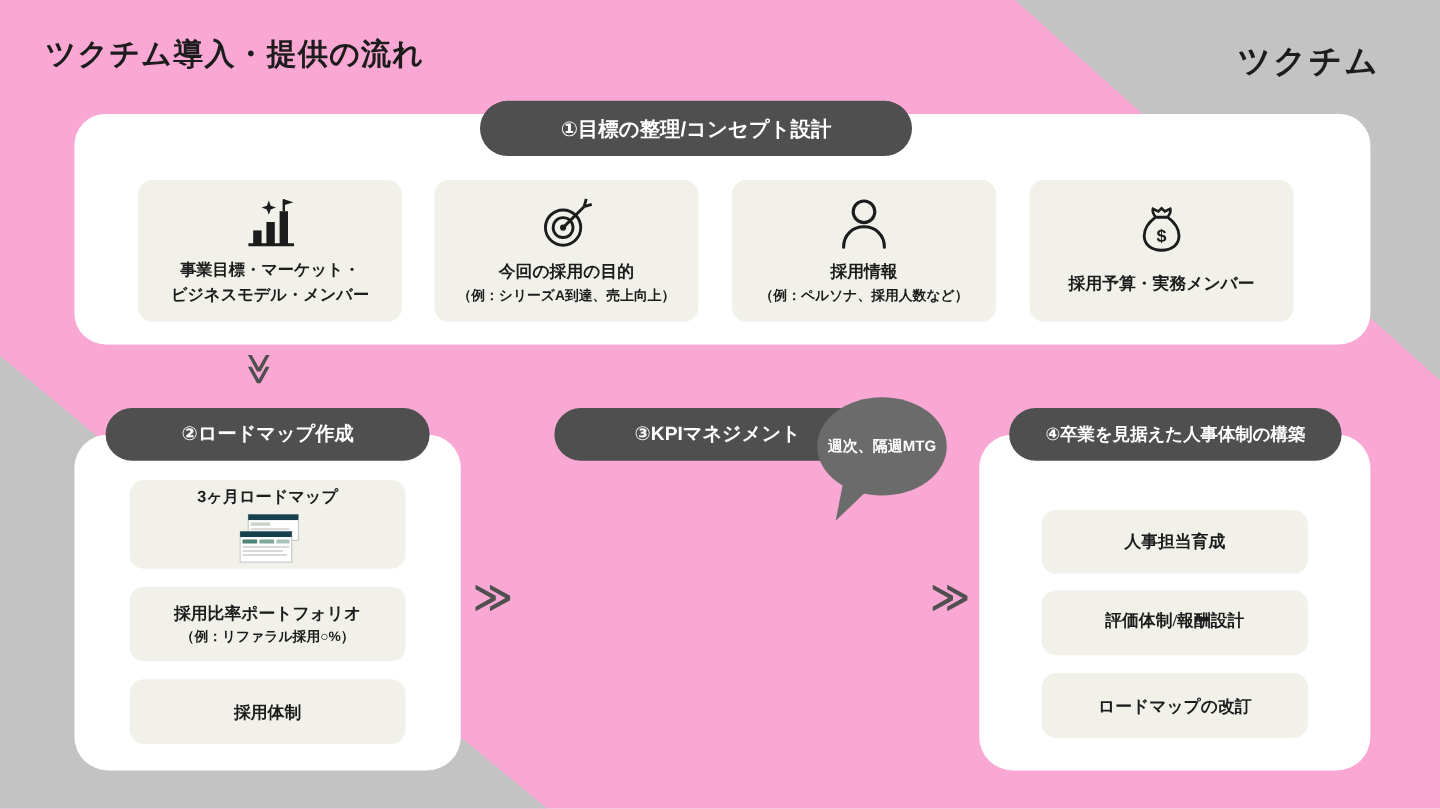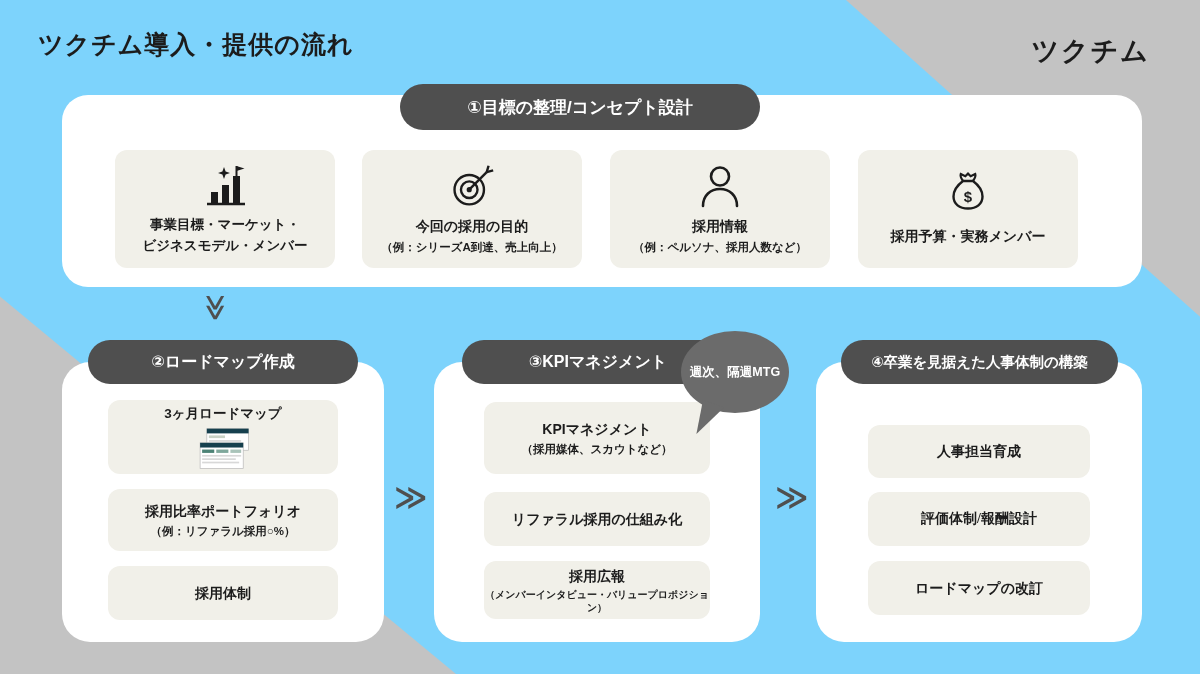--- a/index.html
+++ b/index.html
@@ -1,19 +1,19 @@
 <!DOCTYPE html>
 <html><head>
 <meta charset="utf-8">
 <style>
   * { margin:0; padding:0; box-sizing:border-box; }
   html,body { width:1200px; height:674px; }
   body { font-family:"Liberation Sans","DejaVu Sans",sans-serif; color:#1c1c1c; }
 
-  .stage { position:relative; width:1200px; height:674px; background:#7dd3fc; overflow:hidden; }
+  .stage { position:relative; width:1200px; height:674px; background:#f9a8d4; overflow:hidden; }
   .bg-accent { position:absolute; inset:0; background:#c3c3c3; }
   .bg-accent.tr { clip-path:polygon(70.5% 0, 100% 0, 100% 47%); }
   .bg-accent.bl { clip-path:polygon(0 44%, 38% 100%, 0 100%); }
 
   .title { position:absolute; left:38px; top:28px; font-size:25px; font-weight:800; letter-spacing:1px; }
   .logo  { position:absolute; right:50px; top:33px; font-size:27px; font-weight:800; letter-spacing:2px; }
 
   .panel { position:absolute; background:#ffffff; }
   .panel-top { left:62px; top:95px; width:1080px; height:192px; border-radius:26px; }
   .panel-col { top:362px; height:280px; border-radius:28px; }
@@ -158,33 +158,20 @@
       <div class="s">（例：リファラル採用○%）</div>
     </div>
     <div class="card p2-card3">
       <div class="t">採用体制</div>
     </div>
   </section>
   <div class="pill pill2">②ロードマップ作成</div>
 
   <div class="arrow-right" id="arrow-r1">≫</div>
 
-  <section class="panel panel-col" id="panel3">
-    <div class="card p3-card1">
-      <div class="t">KPIマネジメント</div>
-      <div class="s">（採用媒体、スカウトなど）</div>
-    </div>
-    <div class="card p3-card2">
-      <div class="t">リファラル採用の仕組み化</div>
-    </div>
-    <div class="card p3-card3">
-      <div class="t">採用広報</div>
-      <div class="s-tiny">（メンバーインタビュー・バリュープロポジション）</div>
-    </div>
-  </section>
   <div class="pill pill3">③KPIマネジメント</div>
   <div class="bubble">週次、隔週MTG</div>
   <div class="bubble-tail"></div>
 
   <div class="arrow-right" id="arrow-r2">≫</div>
 
   <section class="panel panel-col" id="panel4">
     <div class="card p4-card1">
       <div class="t">人事担当育成</div>
     </div>

